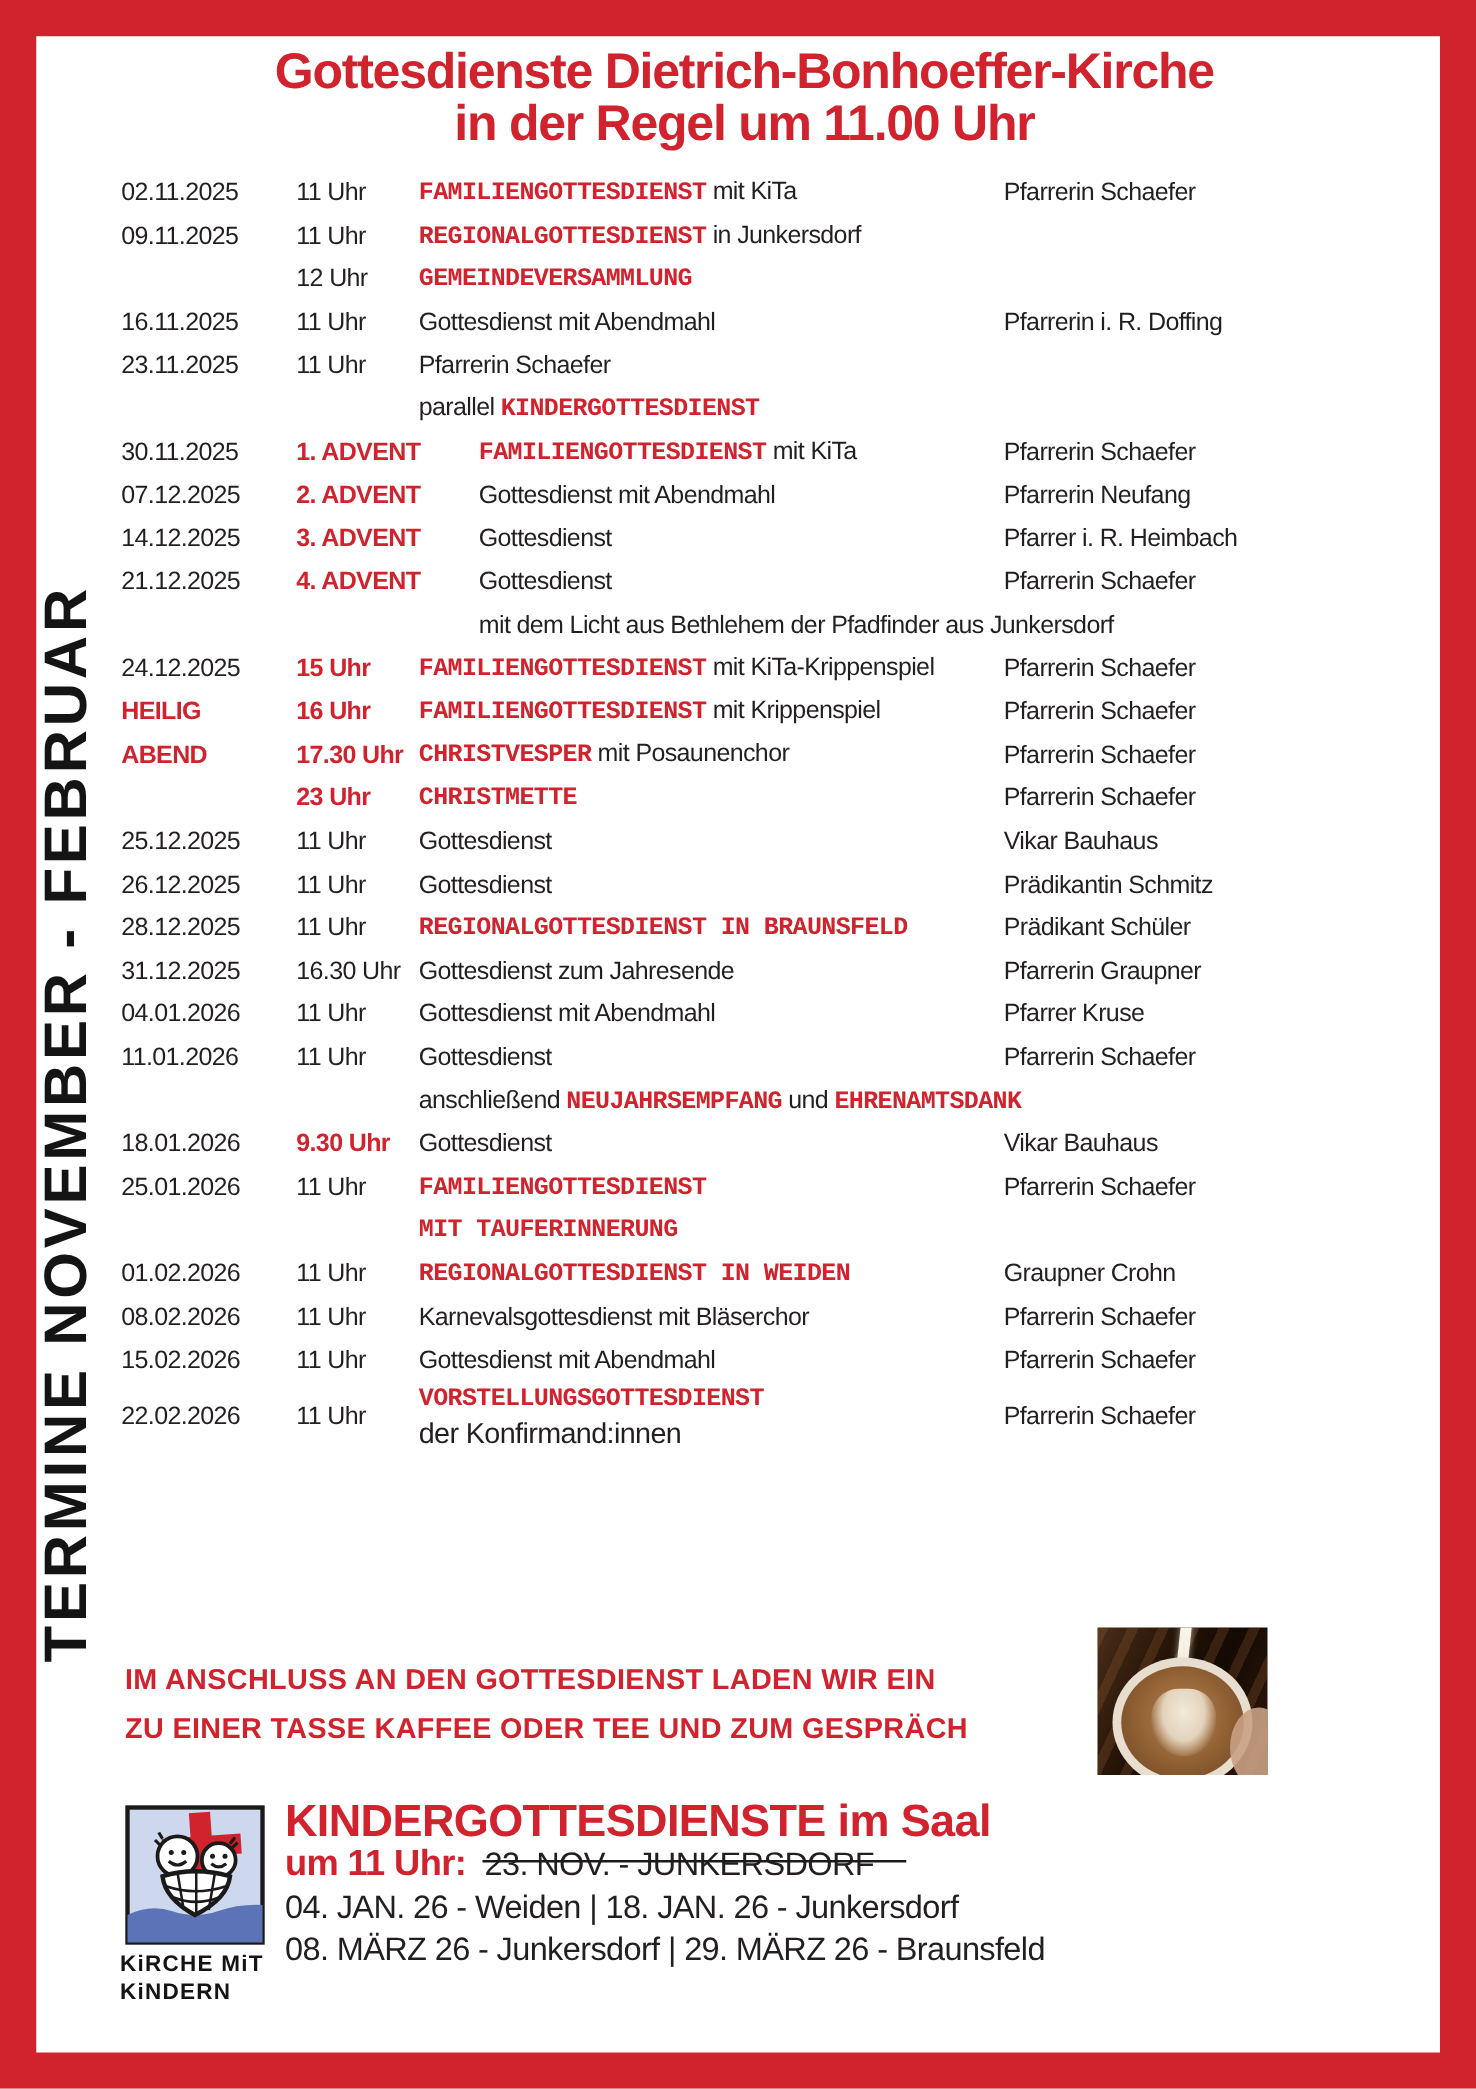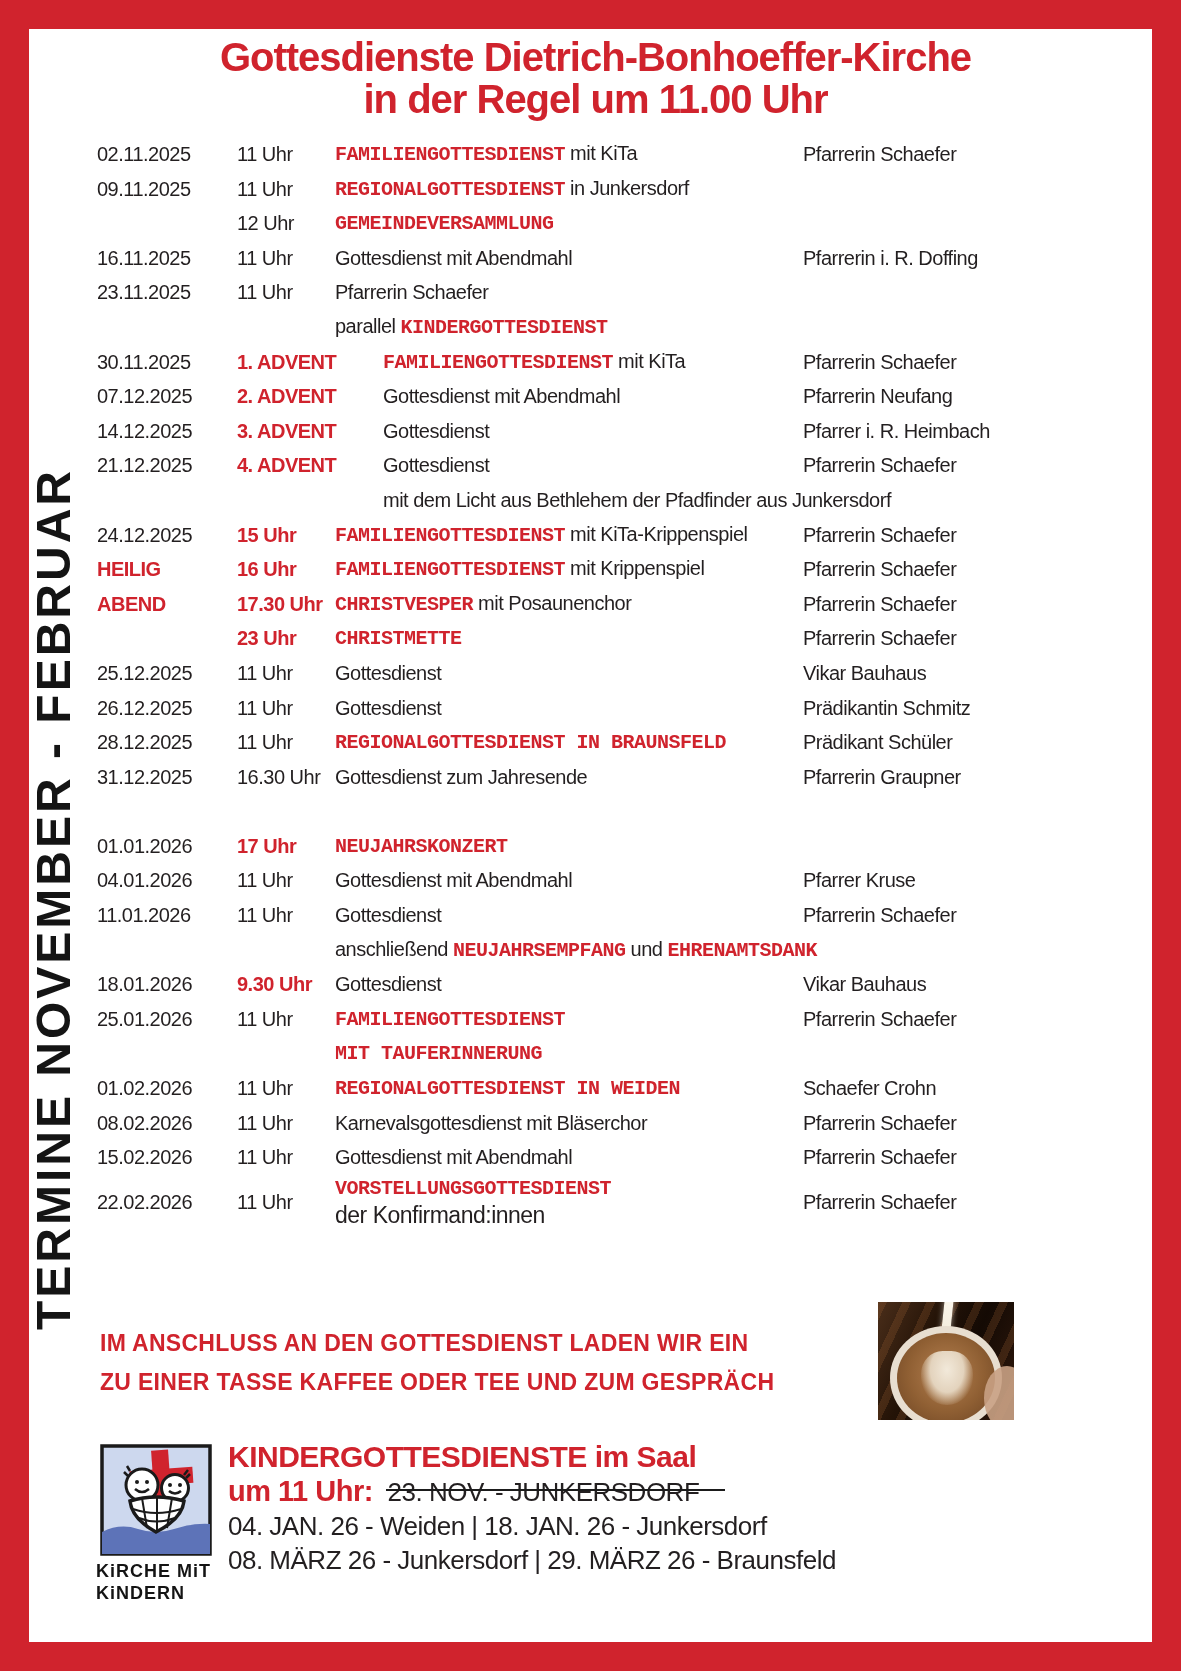--- a/index.html
+++ b/index.html
@@ -54,21 +54,21 @@
   .cup{position:absolute;left:12px;top:24px;width:112px;height:104px;border-radius:50%;background:#e8ded0;}
   .surface{position:absolute;inset:7px;border-radius:50%;background:radial-gradient(circle at 50% 45%,#b58050 0%,#8f5f33 55%,#6b4323 100%);}
   .art{position:absolute;left:28%;top:24%;width:46%;height:52%;border-radius:50% 50% 60% 60%;
     background:radial-gradient(ellipse at 50% 35%,#f2e9da 0%,#e3d3bd 45%,rgba(210,170,120,0) 75%);}
   .stream{position:absolute;left:64px;top:-6px;width:9px;height:58px;border-radius:4px;
     background:linear-gradient(#fbf7ee,#efe6d2);transform:rotate(6deg);box-shadow:0 0 6px rgba(255,250,240,.55);}
   .hand{position:absolute;right:-16px;bottom:-10px;width:46px;height:64px;border-radius:50%;background:#c9a184;opacity:.9;}
 
   
   .kids{position:absolute;left:228px;top:1440px;white-space:nowrap;}
-  .kids-heading{color:var(--red);font-weight:bold;font-size:30px;letter-spacing:-0.5px;line-height:34px;}
+  .kids-heading{color:var(--red);font-weight:bold;font-size:36px;letter-spacing:-0.5px;line-height:34px;}
   .kids-line{font-size:26px;letter-spacing:-0.5px;line-height:34px;color:var(--ink);}
   .kids-line .prefix{color:var(--red);font-weight:bold;font-size:29px;}
   .kids-line .entry{margin-left:8px;}
   .strike{position:relative;display:inline-block;}
   .strike::after{content:"";position:absolute;left:-2px;right:-26px;top:14px;height:2px;background:#1b1b1b;}
 
   .logo{position:absolute;left:100px;top:1444px;width:112px;height:112px;}
   .logo-caption{
     position:absolute;left:96px;top:1560px;width:130px;color:#141414;
     font-weight:bold;font-size:18px;line-height:22px;letter-spacing:1px;
@@ -193,26 +193,20 @@
       <div class="c time">11 Uhr</div>
       <div class="c desc"><span class="red">REGIONALGOTTESDIENST IN BRAUNSFELD</span></div>
       <div class="c pastor">Prädikant Schüler</div>
     </div>
     <div class="row">
       <div class="c date">31.12.2025</div>
       <div class="c time">16.30 Uhr</div>
       <div class="c desc"><span class="">Gottesdienst zum Jahresende</span></div>
       <div class="c pastor">Pfarrerin Graupner</div>
     </div>
-    <div class="row gap">
-      <div class="c date">01.01.2026</div>
-      <div class="c time red">17 Uhr</div>
-      <div class="c desc"><span class="red">NEUJAHRSKONZERT</span></div>
-      <div class="c pastor"></div>
-    </div>
     <div class="row">
       <div class="c date">04.01.2026</div>
       <div class="c time">11 Uhr</div>
       <div class="c desc"><span class="">Gottesdienst mit Abendmahl</span></div>
       <div class="c pastor">Pfarrer Kruse</div>
     </div>
     <div class="row">
       <div class="c date">11.01.2026</div>
       <div class="c time">11 Uhr</div>
       <div class="c desc"><span class="">Gottesdienst</span></div>
@@ -239,21 +233,21 @@
     <div class="row">
       <div class="c date"></div>
       <div class="c time"></div>
       <div class="c desc"><span class="red">MIT TAUFERINNERUNG</span></div>
       <div class="c pastor"></div>
     </div>
     <div class="row">
       <div class="c date">01.02.2026</div>
       <div class="c time">11 Uhr</div>
       <div class="c desc"><span class="red">REGIONALGOTTESDIENST IN WEIDEN</span></div>
-      <div class="c pastor">Schaefer Crohn</div>
+      <div class="c pastor">Graupner Crohn</div>
     </div>
     <div class="row">
       <div class="c date">08.02.2026</div>
       <div class="c time">11 Uhr</div>
       <div class="c desc"><span class="">Karnevalsgottesdienst mit Bläserchor</span></div>
       <div class="c pastor">Pfarrerin Schaefer</div>
     </div>
     <div class="row">
       <div class="c date">15.02.2026</div>
       <div class="c time">11 Uhr</div>

